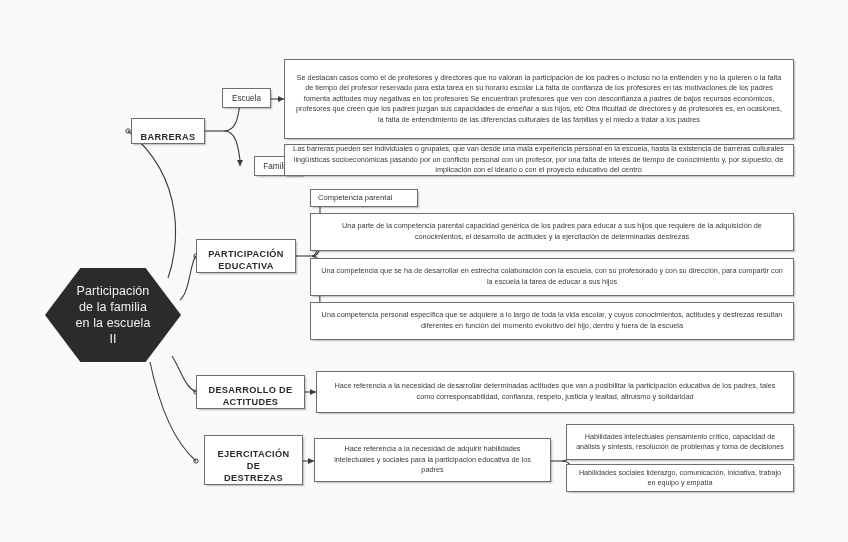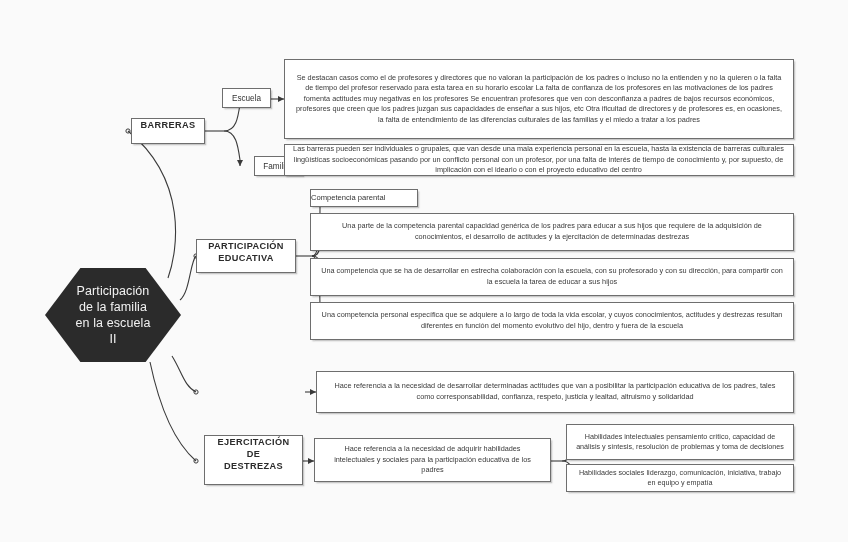--- a/index.html
+++ b/index.html
@@ -56,21 +56,21 @@
     font-size: 12.5px;
     line-height: 16px;
     text-align: center;
     letter-spacing: 0.1px;
     white-space: pre-line;
     padding: 0 4px;
   }
   
   .branch {
     display: flex;
-    align-items: flex-start;
+    align-items: flex-end;
     justify-content: center;
     text-align: center;
   }
   .branch-label {
     font-size: 9.2px;
     font-weight: bold;
     color: #2b2b2b;
     line-height: 12px;
     letter-spacing: 0.35px;
     white-space: pre-line;
@@ -83,20 +83,21 @@
   }
   .sublabel-text {
     font-size: 8.2px;
     color: #333333;
     line-height: 11px;
     white-space: nowrap;
   }
   .tagbox {
     display: flex;
     align-items: center;
+    padding-left: 7px;
   }
   .tagbox-text {
     font-size: 7.6px;
     color: #333333;
     line-height: 10px;
   }
   
   .textbox {
     display: flex;
     align-items: center;
@@ -211,20 +212,24 @@
   </div>
 
   <div class="node textbox" style="left:310px; top:258px; width:484px; height:38px;">
     <div class="textbox-text">Una competencia que se ha de desarrollar en estrecha colaboración con la escuela, con su profesorado y con su dirección, para compartir con la escuela la tarea de educar a sus hijos</div>
   </div>
 
   <div class="node textbox" style="left:310px; top:302px; width:484px; height:38px;">
     <div class="textbox-text">Una competencia personal específica que se adquiere a lo largo de toda la vida escolar, y cuyos conocimientos, actitudes y destrezas resultan diferentes en función del momento evolutivo del hijo, dentro y fuera de la escuela</div>
   </div>
 
+  <div class="node branch" style="left:196px; top:375px; width:109px; height:34px;">
+    <div class="branch-label">DESARROLLO DE
+ACTITUDES</div>
+  </div>
 
   <div class="node textbox" style="left:316px; top:371px; width:478px; height:42px;">
     <div class="textbox-text">Hace referencia a la necesidad de desarrollar determinadas actitudes que van a posibilitar la participación educativa de los padres, tales como corresponsabilidad, confianza, respeto, justicia y lealtad, altruismo y solidaridad</div>
   </div>
 
   <div class="node branch" style="left:204px; top:435px; width:99px; height:50px;">
     <div class="branch-label">EJERCITACIÓN
 DE
 DESTREZAS</div>
   </div>

